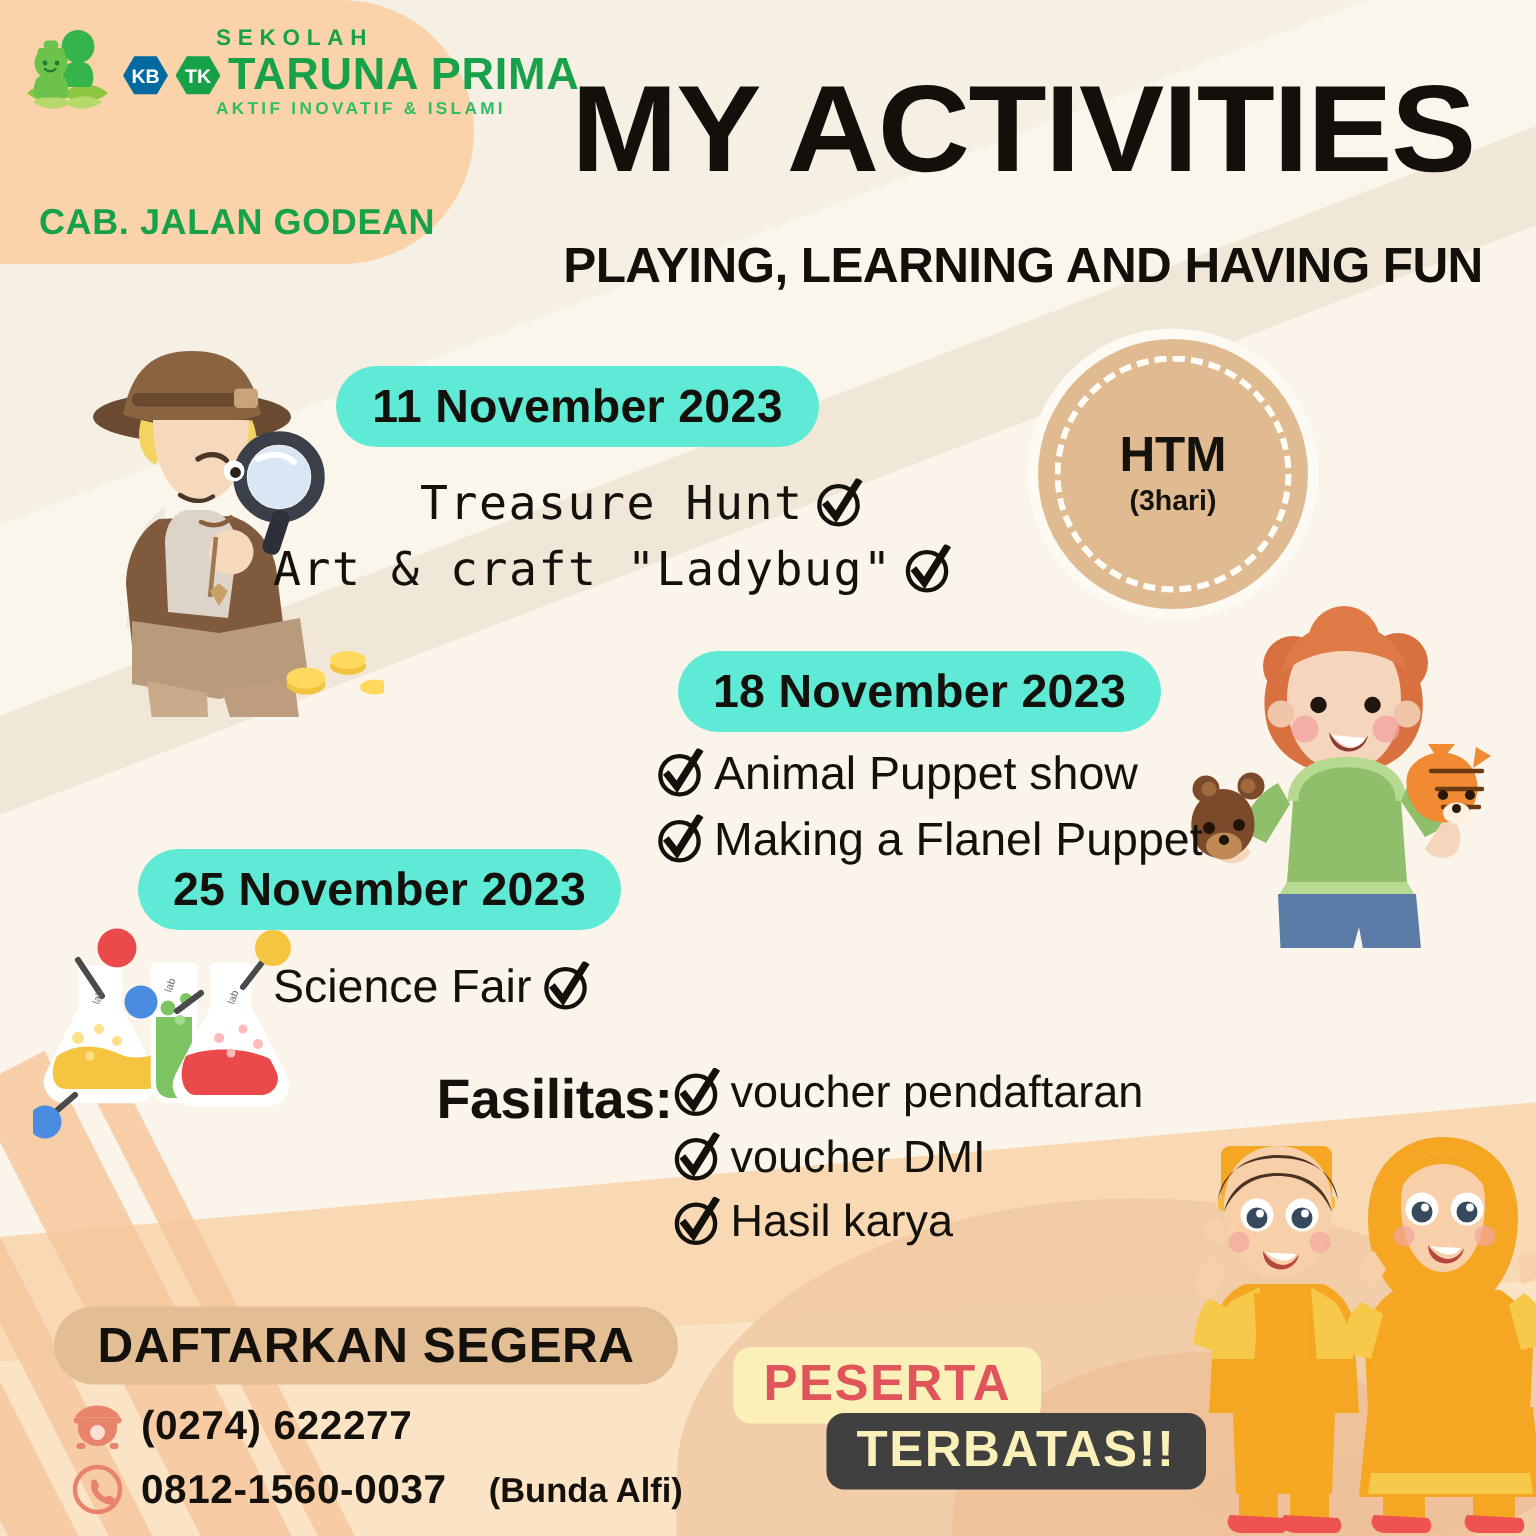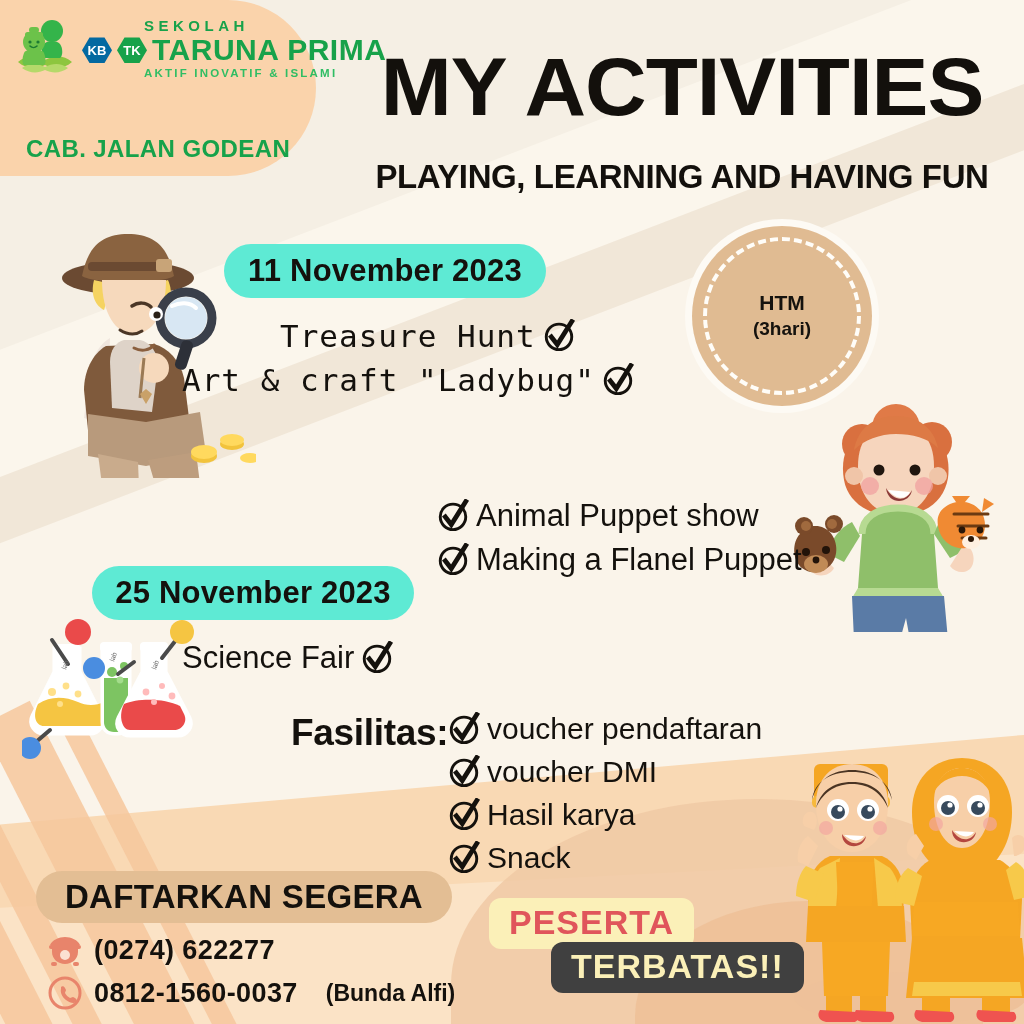--- a/index.html
+++ b/index.html
@@ -93,21 +93,21 @@
   .htm{
     position:absolute;left:692px;top:226px;width:180px;height:180px;
     border-radius:50%;background:#e0bb92;
     box-shadow:0 0 0 7px #fdfaf4;
     display:flex;flex-direction:column;align-items:center;justify-content:center;
   }
   .htm-dash{
     position:absolute;inset:11px;border-radius:50%;
     border:4px dashed #fffdf8;
   }
-  .htm-l1{font-size:21px;font-weight:bold;color:#15120e;line-height:1.05;z-index:2;text-align:right;}
+  .htm-l1{font-size:33px;font-weight:bold;color:#15120e;line-height:1.05;z-index:2;text-align:right;}
   .htm-l2{font-size:36px;font-weight:bold;color:#15120e;line-height:1.05;z-index:2;}
   .htm-l3{font-size:19px;font-weight:bold;color:#15120e;margin-top:3px;z-index:2;}
   
   .fas-label{
     position:absolute;left:291px;top:712px;font-size:37px;font-weight:bold;color:#14110d;
     font-family:"Liberation Sans Narrow","Liberation Sans",sans-serif;letter-spacing:-.3px;
   }
   
   .daftar-pill{
     position:absolute;left:36px;top:871px;width:416px;height:52px;
@@ -370,20 +370,21 @@
   </div>
 
   <div class="act" style="left:182px;top:362px;">
     <span>Art &amp; craft "Ladybug"</span>
     <svg class="chk" viewBox="0 0 40 40">
       <circle cx="20" cy="21" r="15" fill="none" stroke="#14110d" stroke-width="3.4"></circle>
       <path d="M11 21l7 9L35 3" fill="none" stroke="#14110d" stroke-width="5.6" stroke-linecap="square"></path>
     </svg>
   </div>
 
+  <div class="date-pill" style="left:452px;top:434px;width:322px;">18 November 2023</div>
 
   <div class="act plain" style="left:436px;top:498px;">
     <svg class="chk" viewBox="0 0 40 40">
       <circle cx="20" cy="21" r="15" fill="none" stroke="#14110d" stroke-width="3.4"></circle>
       <path d="M11 21l7 9L35 3" fill="none" stroke="#14110d" stroke-width="5.6" stroke-linecap="square"></path>
     </svg>
     <span>Animal Puppet show</span>
   </div>
 
   <div class="act plain" style="left:436px;top:542px;">
@@ -419,27 +420,20 @@
       <path d="M11 21l7 9L35 3" fill="none" stroke="#14110d" stroke-width="5.6" stroke-linecap="square"></path>
     </svg>
     <span>voucher DMI</span>
   </div>
   <div class="act plain" style="left:447px;top:798px;font-size:30px;">
     <svg class="chk" viewBox="0 0 40 40">
       <circle cx="20" cy="21" r="15" fill="none" stroke="#14110d" stroke-width="3.4"></circle>
       <path d="M11 21l7 9L35 3" fill="none" stroke="#14110d" stroke-width="5.6" stroke-linecap="square"></path>
     </svg>
     <span>Hasil karya</span>
-  </div>
-  <div class="act plain" style="left:447px;top:841px;font-size:30px;">
-    <svg class="chk" viewBox="0 0 40 40">
-      <circle cx="20" cy="21" r="15" fill="none" stroke="#14110d" stroke-width="3.4"></circle>
-      <path d="M11 21l7 9L35 3" fill="none" stroke="#14110d" stroke-width="5.6" stroke-linecap="square"></path>
-    </svg>
-    <span>Snack</span>
   </div>
 
   <div class="daftar-pill">DAFTARKAN SEGERA</div>
 
   <div class="contact" style="left:48px;top:935px;">
     <svg width="34" height="30" viewBox="0 0 34 30">
       <path d="M4 12h26v4c0 7-6 12-13 12S4 23 4 16z" fill="#e8846b"></path>
       <circle cx="17" cy="19" r="5" fill="#fbe0d2"></circle>
       <path d="M2 9c2-5 9-8 15-8s13 3 15 8z" fill="#e8846b"></path>
       <rect x="1" y="9" width="32" height="4" rx="2" fill="#e8846b"></rect>

